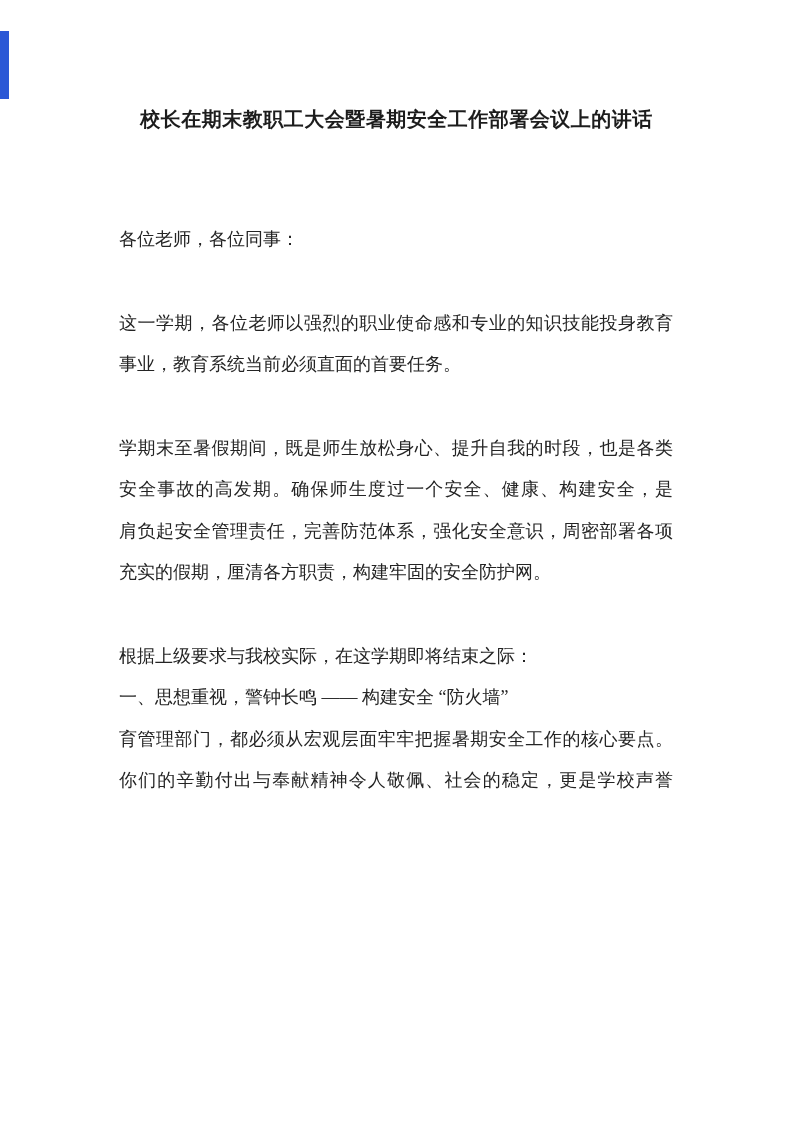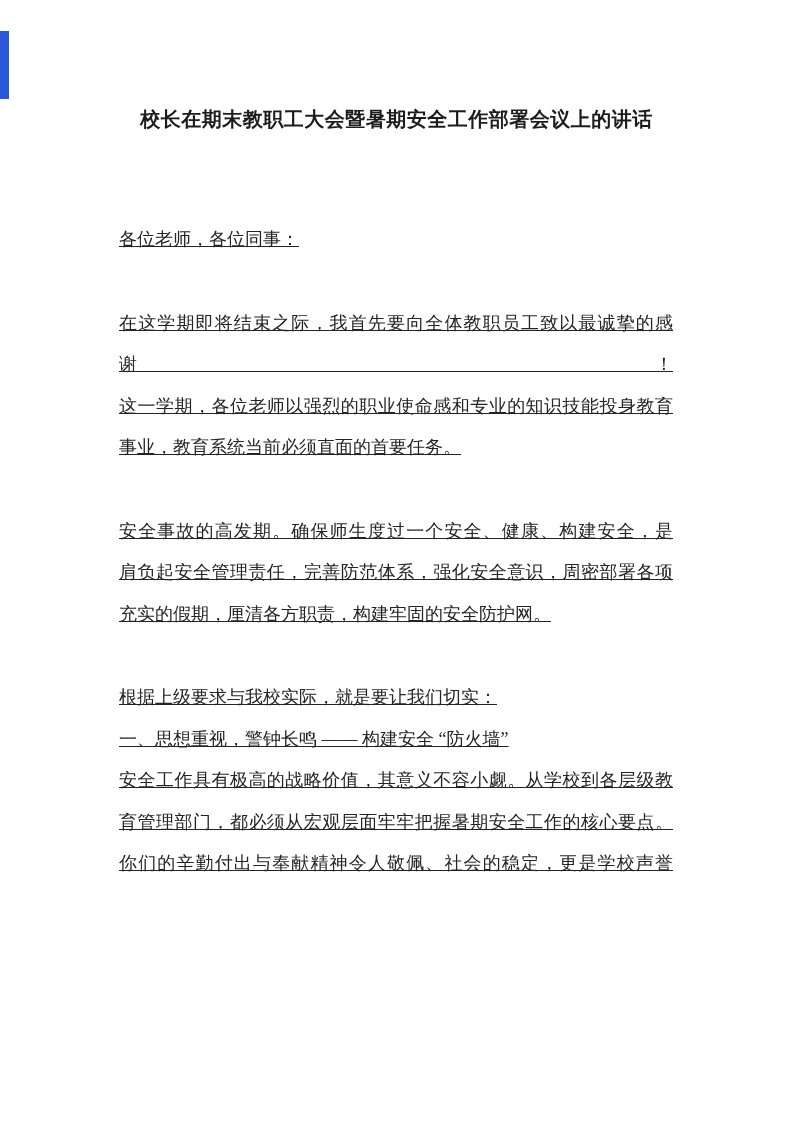--- a/index.html
+++ b/index.html
@@ -36,21 +36,20 @@
     color: #1c1c1c;
   }
   .doc-body {
     margin-top: 85px;
     padding: 0 120px 0 119px;
     font-size: 18px;
     line-height: 41.5px;
   }
   .para {
     margin: 0 0 42px 0;
-    text-decoration: underline;
   }
   .line {
     white-space: nowrap;
     text-align: left;
   }
   .line.just {
     white-space: normal;
     text-align: justify;
     text-align-last: justify;
     text-justify: inter-character;
@@ -60,30 +59,29 @@
 <body>
 
 <div class="page" style="background: rgb(255, 255, 255); color: rgb(36, 36, 36);">
   <div class="page-marker" style="background: rgb(43, 88, 214);"></div>
   <h1 class="doc-title">校长在期末教职工大会暨暑期安全工作部署会议上的讲话</h1>
   <div class="doc-body">
       <div class="para">
         <div class="line">各位老师，各位同事：</div>
       </div>
       <div class="para">
-        <div class="line just">在这学期即将结束之际，我首先要向全体教职员工致以最诚挚的感谢！</div>
         <div class="line just">这一学期，各位老师以强烈的职业使命感和专业的知识技能投身教育</div>
         <div class="line">事业，教育系统当前必须直面的首要任务。</div>
       </div>
       <div class="para">
+        <div class="line just">学期末至暑假期间，既是师生放松身心、提升自我的时段，也是各类</div>
         <div class="line just">安全事故的高发期。确保师生度过一个安全、健康、构建安全，是</div>
         <div class="line just">肩负起安全管理责任，完善防范体系，强化安全意识，周密部署各项</div>
         <div class="line">充实的假期，厘清各方职责，构建牢固的安全防护网。</div>
       </div>
       <div class="para">
-        <div class="line">根据上级要求与我校实际，就是要让我们切实：</div>
+        <div class="line">根据上级要求与我校实际，在这学期即将结束之际：</div>
         <div class="line">一、思想重视，警钟长鸣 —— 构建安全 “防火墙”</div>
-        <div class="line just">安全工作具有极高的战略价值，其意义不容小觑。从学校到各层级教</div>
         <div class="line just">育管理部门，都必须从宏观层面牢牢把握暑期安全工作的核心要点。</div>
         <div class="line just">你们的辛勤付出与奉献精神令人敬佩、社会的稳定，更是学校声誉</div>
       </div>
     </div>
 </div>
 
 </body></html>

